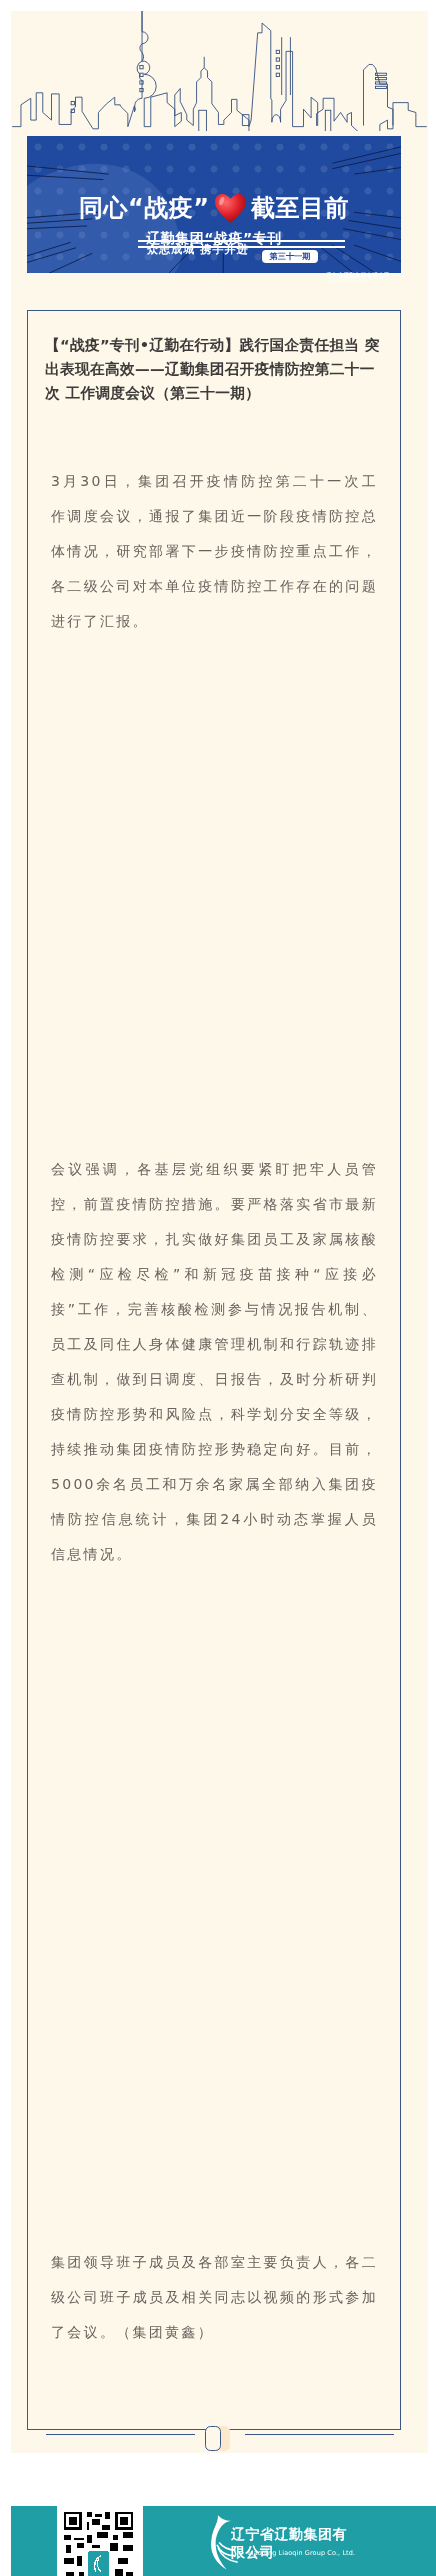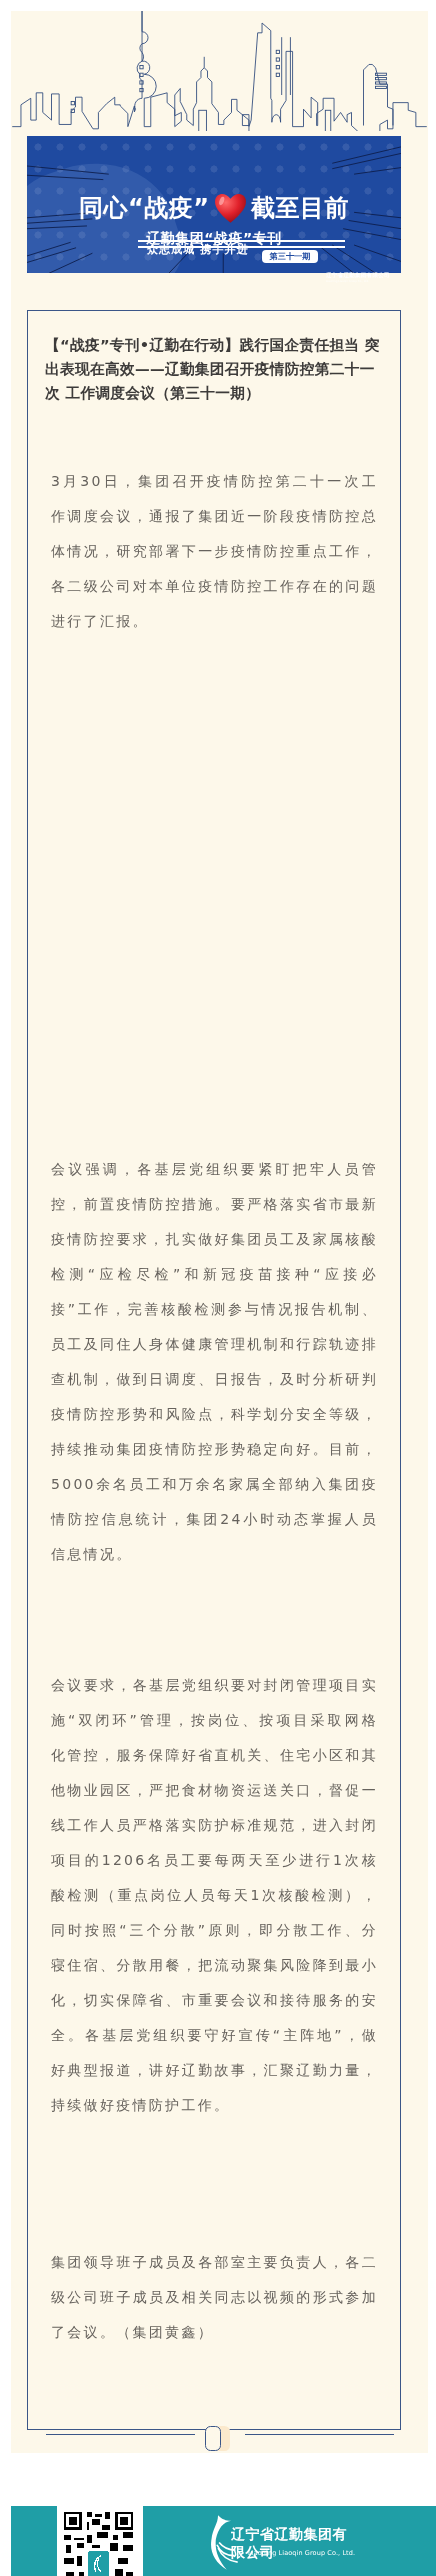--- a/index.html
+++ b/index.html
@@ -167,21 +167,20 @@
     <div class="cn">辽宁省辽勤集团有限公司</div>
     <div class="en">Liaoning Liaoqin Group Co., Ltd.</div>
   </div>
 
   <div class="frame"></div>
 
   <h1 class="title">【“战疫”专刊•辽勤在行动】践行国企责任担当  突出表现在高效——辽勤集团召开疫情防控第二十一次 工作调度会议（第三十一期）</h1>
 
   <p class="para" style="top:464px;">3月30日，集团召开疫情防控第二十一次工作调度会议，通报了集团近一阶段疫情防控总体情况，研究部署下一步疫情防控重点工作，各二级公司对本单位疫情防控工作存在的问题进行了汇报。</p>
   <p class="para" style="top:1152px;">会议强调，各基层党组织要紧盯把牢人员管控，前置疫情防控措施。要严格落实省市最新疫情防控要求，扎实做好集团员工及家属核酸检测“应检尽检”和新冠疫苗接种“应接必接”工作，完善核酸检测参与情况报告机制、员工及同住人身体健康管理机制和行踪轨迹排查机制，做到日调度、日报告，及时分析研判疫情防控形势和风险点，科学划分安全等级，持续推动集团疫情防控形势稳定向好。目前，5000余名员工和万余名家属全部纳入集团疫情防控信息统计，集团24小时动态掌握人员信息情况。</p>
-  <p class="para" style="top:1668px;">会议要求，各基层党组织要对封闭管理项目实施“双闭环”管理，按岗位、按项目采取网格化管控，服务保障好省直机关、住宅小区和其他物业园区，严把食材物资运送关口，督促一线工作人员严格落实防护标准规范，进入封闭项目的1206名员工要每两天至少进行1次核酸检测（重点岗位人员每天1次核酸检测），同时按照“三个分散”原则，即分散工作、分寝住宿、分散用餐，把流动聚集风险降到最小化，切实保障省、市重要会议和接待服务的安全。各基层党组织要守好宣传“主阵地”，做好典型报道，讲好辽勤故事，汇聚辽勤力量，持续做好疫情防护工作。</p>
   <p class="para" style="top:2245px;">集团领导班子成员及各部室主要负责人，各二级公司班子成员及相关同志以视频的形式参加了会议。（集团黄鑫）</p>
 
   <div class="divider-line" style="left:46px; width:149px;"></div>
   <div class="divider-line" style="left:245px; width:149px;"></div>
   <div class="divider-ornament-shade"></div>
   <div class="divider-ornament"></div>
 
   <div class="footer-teal-left"></div>
 
   <div class="footer-teal-right"></div>

